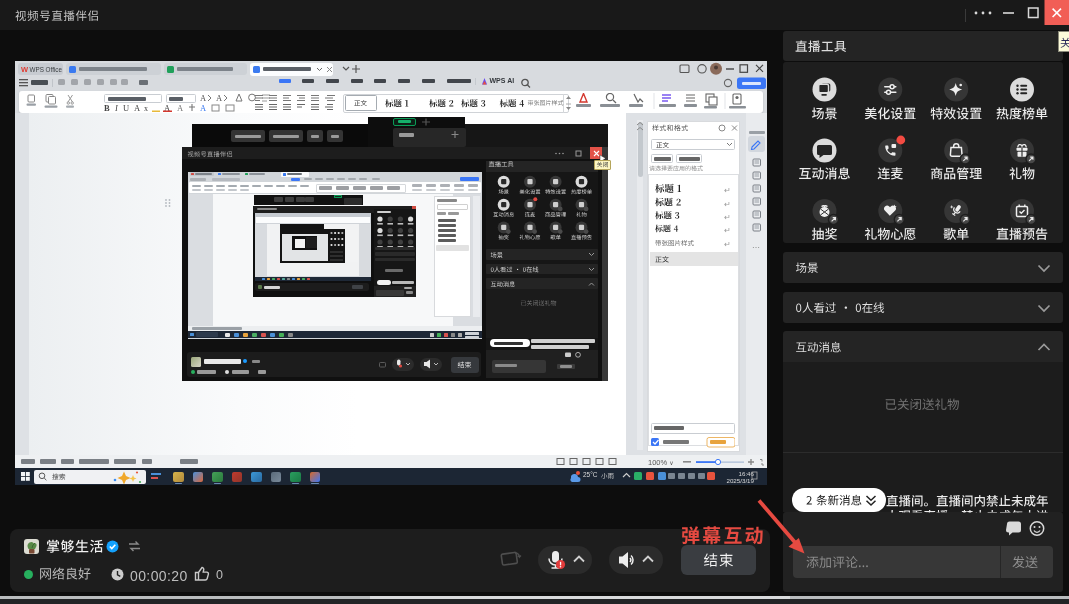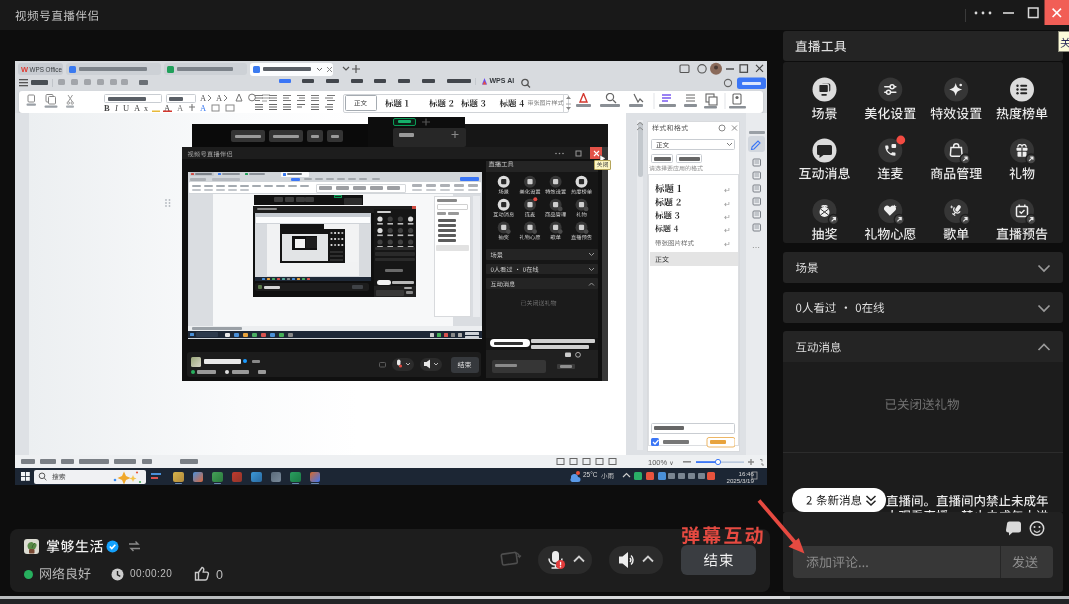--- a/index.html
+++ b/index.html
@@ -747,21 +747,21 @@
       <path d="M3.8 6.5 l2 2 3.5-3.8" fill="none" stroke="#fff" stroke-width="1.6"></path>
     </svg>
 <svg class="a" style="left:127px;top:541px;z-index:20" width="15" height="11" viewBox="0 0 15 11">
       <path d="M2 3 h9 l-2.5-2.5 M13 7.5 h-9 l2.5 2.5" fill="none" stroke="#8a8a8a" stroke-width="1.4"></path>
     </svg>
 <div class="a" style="left:24px;top:570px;width:8.5px;height:8.5px;background:#27b05e;border-radius:5px;"></div>
 <svg class="a" style="left:111px;top:568px;z-index:20" width="13" height="13" viewBox="0 0 13 13">
       <circle cx="6.5" cy="6.5" r="6" fill="#cccccc"></circle>
       <path d="M6.5 3 v3.8 l2.8 1.5" fill="none" stroke="#222" stroke-width="1.4"></path>
     </svg>
-<div class="a" style="left:130px;top:567.5px;font-size:10px;color:#bdbdbd;letter-spacing:0.4px;">00:00:20</div>
+<div class="a" style="left:130px;top:567.5px;font-size:14px;color:#bdbdbd;letter-spacing:0.4px;">00:00:20</div>
 <svg class="a" style="left:194px;top:566px;z-index:20" width="16" height="15" viewBox="0 0 16 15">
       <path d="M4.5 6.5 L8 1.5 a1.8 1.8 0 0 1 1.8 2 l-0.6 2.6 h3.6 a1.6 1.6 0 0 1 1.6 2 l-1.2 4.4 a2 2 0 0 1 -2 1.5 H4.5 Z M4.5 6.5 H1.5 v7.5 h3" fill="none" stroke="#c9c9c9" stroke-width="1.4"></path>
     </svg>
 <div class="a" style="left:216px;top:567.5px;font-size:12.5px;color:#bdbdbd;">0</div>
 <svg class="a" style="left:499px;top:549px;z-index:20" width="24" height="23" viewBox="0 0 24 23">
       <g transform="rotate(-8 12 11)">
         <rect x="3" y="4" width="15" height="11" rx="1.5" fill="none" stroke="#4e4e4e" stroke-width="1.6"></rect>
       </g>
       <path d="M16 4 q4 0 4.5 4 l1.5-1.5 M20.5 8 l-1.8-1" stroke="#4e4e4e" stroke-width="1.3" fill="none"></path>
     </svg>

